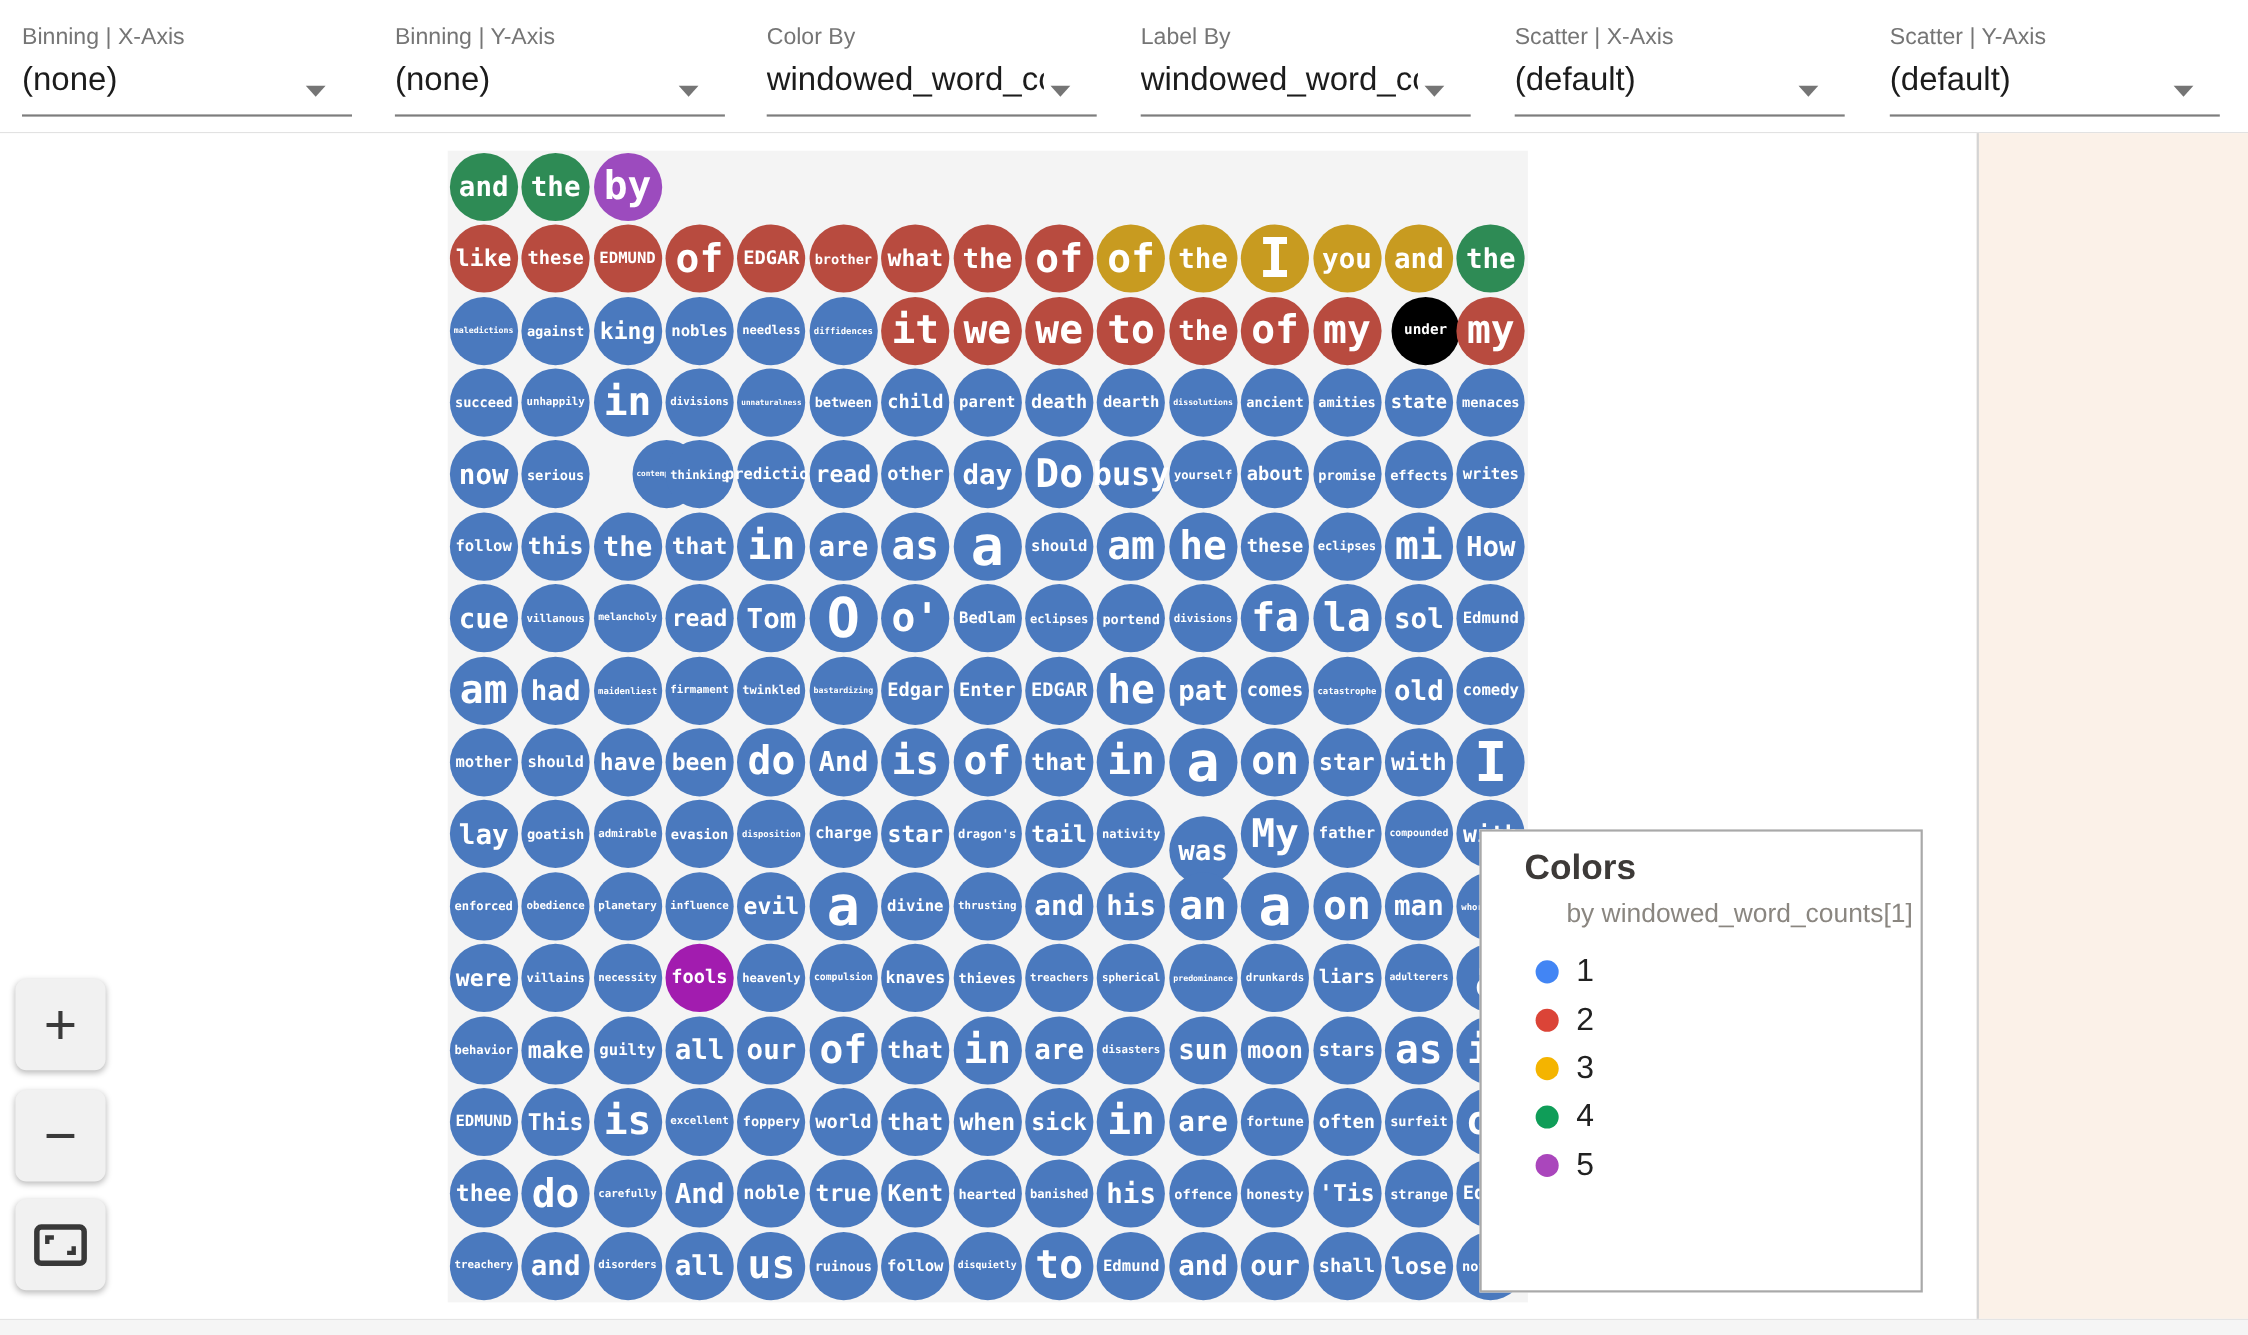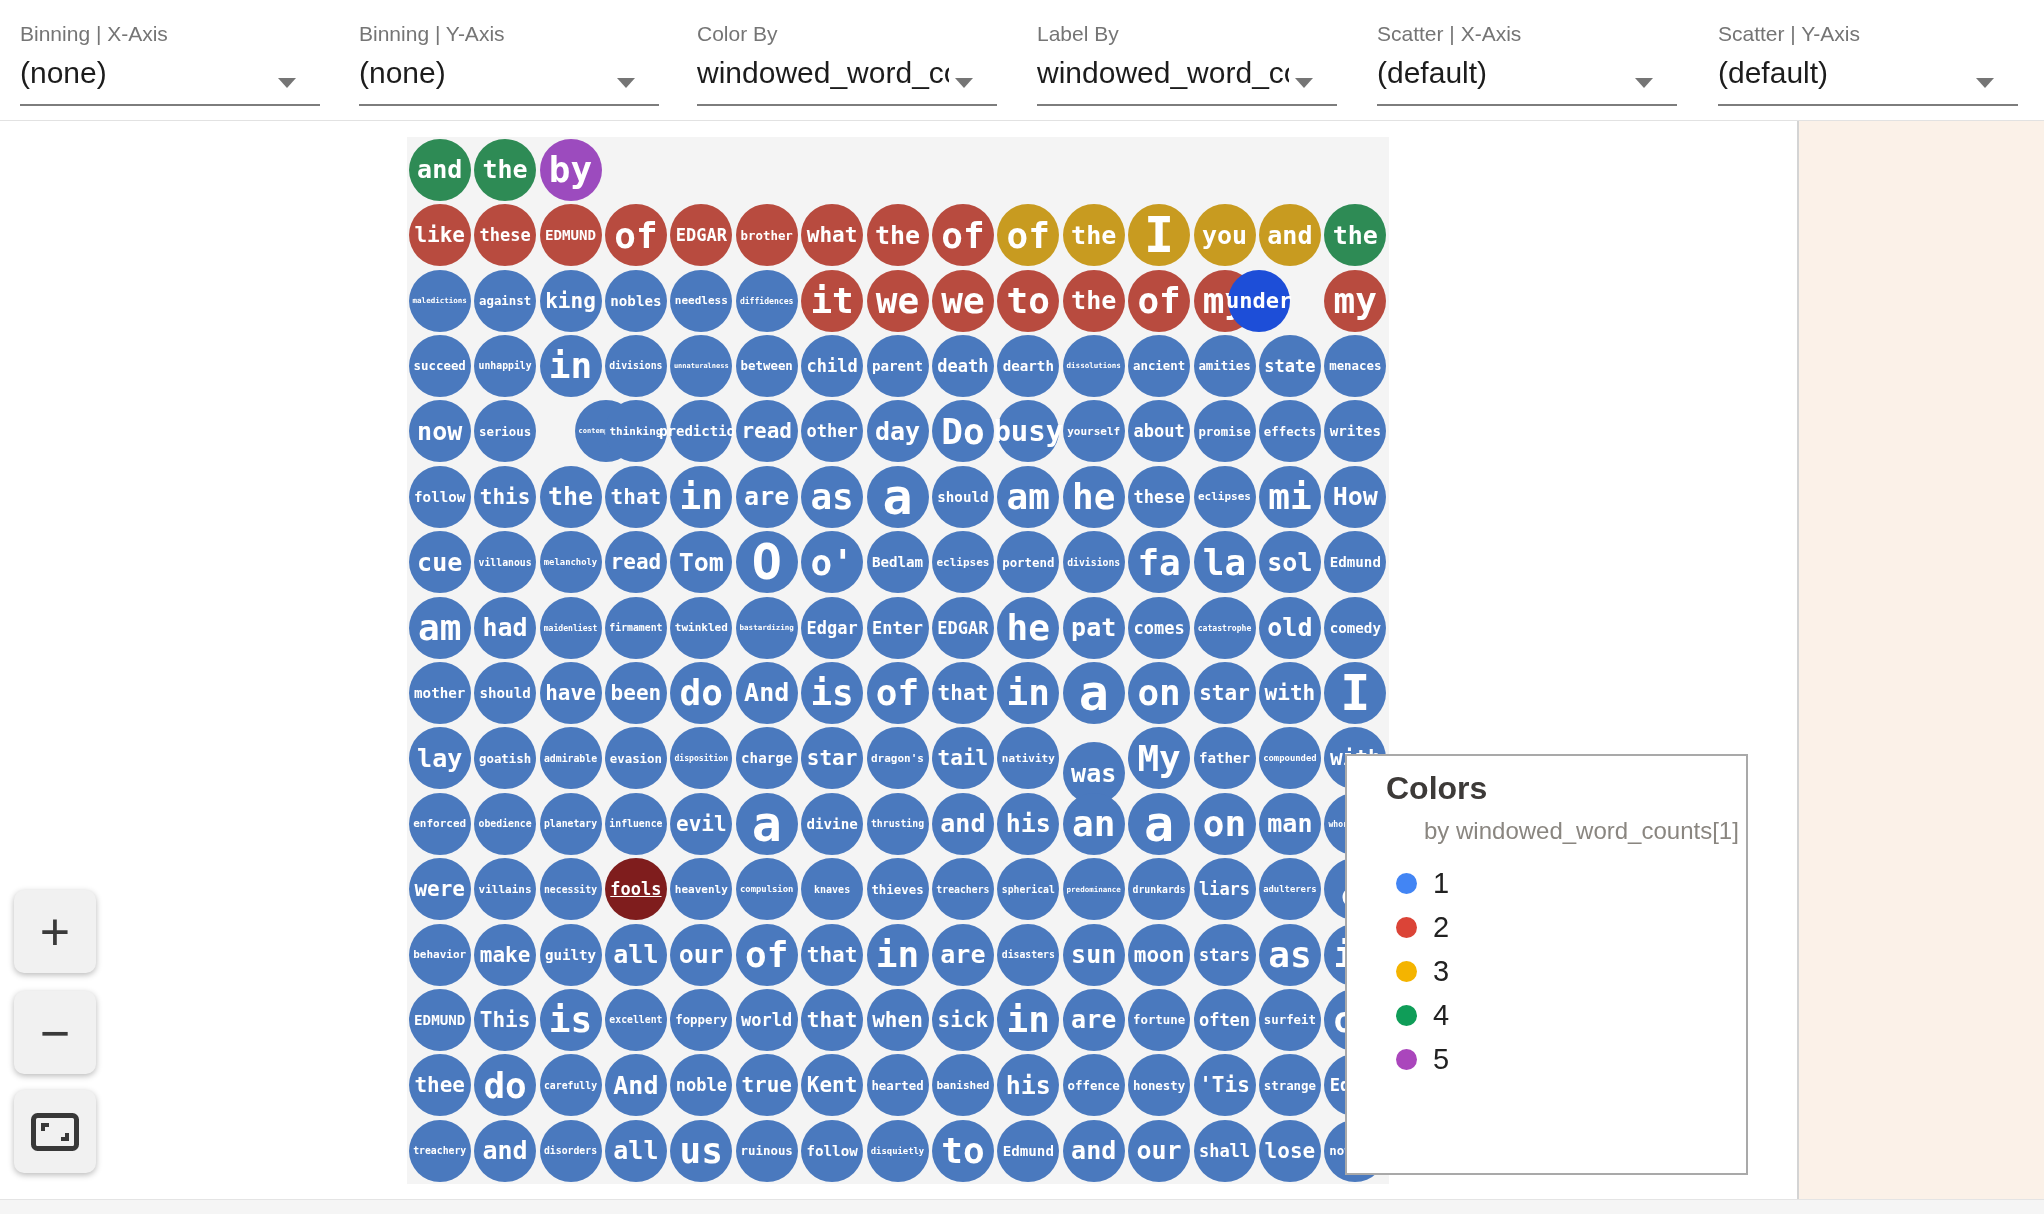--- a/index.html
+++ b/index.html
@@ -121,21 +121,21 @@
       <div class="bubble" style="left: 197.9px; top: 132.5px; width: 62px; height: 62px; background: rgb(74, 121, 190); font-size: 14.2px;">nobles</div>
       <div class="bubble" style="left: 263.3px; top: 132.5px; width: 62px; height: 62px; background: rgb(74, 121, 190); font-size: 11px;">needless</div>
       <div class="bubble" style="left: 328.7px; top: 132.5px; width: 62px; height: 62px; background: rgb(74, 121, 190); font-size: 8.1px;">diffidences</div>
       <div class="bubble" style="left: 394.1px; top: 132.5px; width: 62px; height: 62px; background: rgb(184, 75, 63); font-size: 36px;">it</div>
       <div class="bubble" style="left: 459.5px; top: 132.5px; width: 62px; height: 62px; background: rgb(184, 75, 63); font-size: 36px;">we</div>
       <div class="bubble" style="left: 524.9px; top: 132.5px; width: 62px; height: 62px; background: rgb(184, 75, 63); font-size: 36px;">we</div>
       <div class="bubble" style="left: 590.3px; top: 132.5px; width: 62px; height: 62px; background: rgb(184, 75, 63); font-size: 36px;">to</div>
       <div class="bubble" style="left: 655.7px; top: 132.5px; width: 62px; height: 62px; background: rgb(184, 75, 63); font-size: 25px;">the</div>
       <div class="bubble" style="left: 721.1px; top: 132.5px; width: 62px; height: 62px; background: rgb(184, 75, 63); font-size: 36px;">of</div>
       <div class="bubble" style="left: 786.5px; top: 132.5px; width: 62px; height: 62px; background: rgb(184, 75, 63); font-size: 36px;">my</div>
-      <div class="bubble" style="left: 821px; top: 132.5px; width: 62px; height: 62px; background: #1d4ed8; font-size: 22px;">under</div>
+      <div class="bubble" style="left: 858px; top: 132.5px; width: 62px; height: 62px; background: #000000; font-size: 13px;">under</div>
       <div class="bubble" style="left: 917.3px; top: 132.5px; width: 62px; height: 62px; background: rgb(184, 75, 63); font-size: 36px;">my</div>
       <div class="bubble" style="left: 1.7px; top: 197.9px; width: 62px; height: 62px; background: rgb(74, 121, 190); font-size: 12.4px;">succeed</div>
       <div class="bubble" style="left: 67.1px; top: 197.9px; width: 62px; height: 62px; background: rgb(74, 121, 190); font-size: 9.8px;">unhappily</div>
       <div class="bubble" style="left: 132.5px; top: 197.9px; width: 62px; height: 62px; background: rgb(74, 121, 190); font-size: 36px;">in</div>
       <div class="bubble" style="left: 197.9px; top: 197.9px; width: 62px; height: 62px; background: rgb(74, 121, 190); font-size: 9.8px;">divisions</div>
       <div class="bubble" style="left: 263.3px; top: 197.9px; width: 62px; height: 62px; background: rgb(74, 121, 190); font-size: 7px;">unnaturalness</div>
       <div class="bubble" style="left: 328.7px; top: 197.9px; width: 62px; height: 62px; background: rgb(74, 121, 190); font-size: 12.4px;">between</div>
       <div class="bubble" style="left: 394.1px; top: 197.9px; width: 62px; height: 62px; background: rgb(74, 121, 190); font-size: 17px;">child</div>
       <div class="bubble" style="left: 459.5px; top: 197.9px; width: 62px; height: 62px; background: rgb(74, 121, 190); font-size: 14.2px;">parent</div>
       <div class="bubble" style="left: 524.9px; top: 197.9px; width: 62px; height: 62px; background: rgb(74, 121, 190); font-size: 17px;">death</div>
@@ -246,24 +246,24 @@
       <div class="bubble" style="left: 524.9px; top: 655.7px; width: 62px; height: 62px; background: rgb(74, 121, 190); font-size: 25px;">and</div>
       <div class="bubble" style="left: 590.3px; top: 655.7px; width: 62px; height: 62px; background: rgb(74, 121, 190); font-size: 25px;">his</div>
       <div class="bubble" style="left: 655.7px; top: 655.7px; width: 62px; height: 62px; background: rgb(74, 121, 190); font-size: 36px;">an</div>
       <div class="bubble" style="left: 721.1px; top: 655.7px; width: 62px; height: 62px; background: rgb(74, 121, 190); font-size: 50px;">a</div>
       <div class="bubble" style="left: 786.5px; top: 655.7px; width: 62px; height: 62px; background: rgb(74, 121, 190); font-size: 36px;">on</div>
       <div class="bubble" style="left: 851.9px; top: 655.7px; width: 62px; height: 62px; background: rgb(74, 121, 190); font-size: 25px;">man</div>
       <div class="bubble" style="left: 917.3px; top: 655.7px; width: 62px; height: 62px; background: rgb(74, 121, 190); font-size: 8.1px;">whoremaster</div>
       <div class="bubble" style="left: 1.7px; top: 721.1px; width: 62px; height: 62px; background: rgb(74, 121, 190); font-size: 21px;">were</div>
       <div class="bubble" style="left: 67.1px; top: 721.1px; width: 62px; height: 62px; background: rgb(74, 121, 190); font-size: 11px;">villains</div>
       <div class="bubble" style="left: 132.5px; top: 721.1px; width: 62px; height: 62px; background: rgb(74, 121, 190); font-size: 9.8px;">necessity</div>
-      <div class="bubble" style="left: 197.9px; top: 721.1px; width: 62px; height: 62px; background: #7f1d1d; font-size: 17px; text-decoration: underline;">fools</div>
+      <div class="bubble" style="left: 197.9px; top: 721.1px; width: 62px; height: 62px; background: #a21caf; font-size: 17px;">fools</div>
       <div class="bubble" style="left: 263.3px; top: 721.1px; width: 62px; height: 62px; background: rgb(74, 121, 190); font-size: 11px;">heavenly</div>
       <div class="bubble" style="left: 328.7px; top: 721.1px; width: 62px; height: 62px; background: rgb(74, 121, 190); font-size: 8.9px;">compulsion</div>
-      <div class="bubble" style="left: 394.1px; top: 721.1px; width: 62px; height: 62px; background: rgb(74, 121, 190); font-size: 10px;">knaves</div>
+      <div class="bubble" style="left: 394.1px; top: 721.1px; width: 62px; height: 62px; background: rgb(74, 121, 190); font-size: 15px;">knaves</div>
       <div class="bubble" style="left: 459.5px; top: 721.1px; width: 62px; height: 62px; background: rgb(74, 121, 190); font-size: 12.4px;">thieves</div>
       <div class="bubble" style="left: 524.9px; top: 721.1px; width: 62px; height: 62px; background: rgb(74, 121, 190); font-size: 9.8px;">treachers</div>
       <div class="bubble" style="left: 590.3px; top: 721.1px; width: 62px; height: 62px; background: rgb(74, 121, 190); font-size: 9.8px;">spherical</div>
       <div class="bubble" style="left: 655.7px; top: 721.1px; width: 62px; height: 62px; background: rgb(74, 121, 190); font-size: 7.5px;">predominance</div>
       <div class="bubble" style="left: 721.1px; top: 721.1px; width: 62px; height: 62px; background: rgb(74, 121, 190); font-size: 9.8px;">drunkards</div>
       <div class="bubble" style="left: 786.5px; top: 721.1px; width: 62px; height: 62px; background: rgb(74, 121, 190); font-size: 17px;">liars</div>
       <div class="bubble" style="left: 851.9px; top: 721.1px; width: 62px; height: 62px; background: rgb(74, 121, 190); font-size: 8.9px;">adulterers</div>
       <div class="bubble" style="left: 917.3px; top: 721.1px; width: 62px; height: 62px; background: rgb(74, 121, 190); font-size: 50px;">a</div>
       <div class="bubble" style="left: 1.7px; top: 786.5px; width: 62px; height: 62px; background: rgb(74, 121, 190); font-size: 11px;">behavior</div>
       <div class="bubble" style="left: 67.1px; top: 786.5px; width: 62px; height: 62px; background: rgb(74, 121, 190); font-size: 21px;">make</div>

